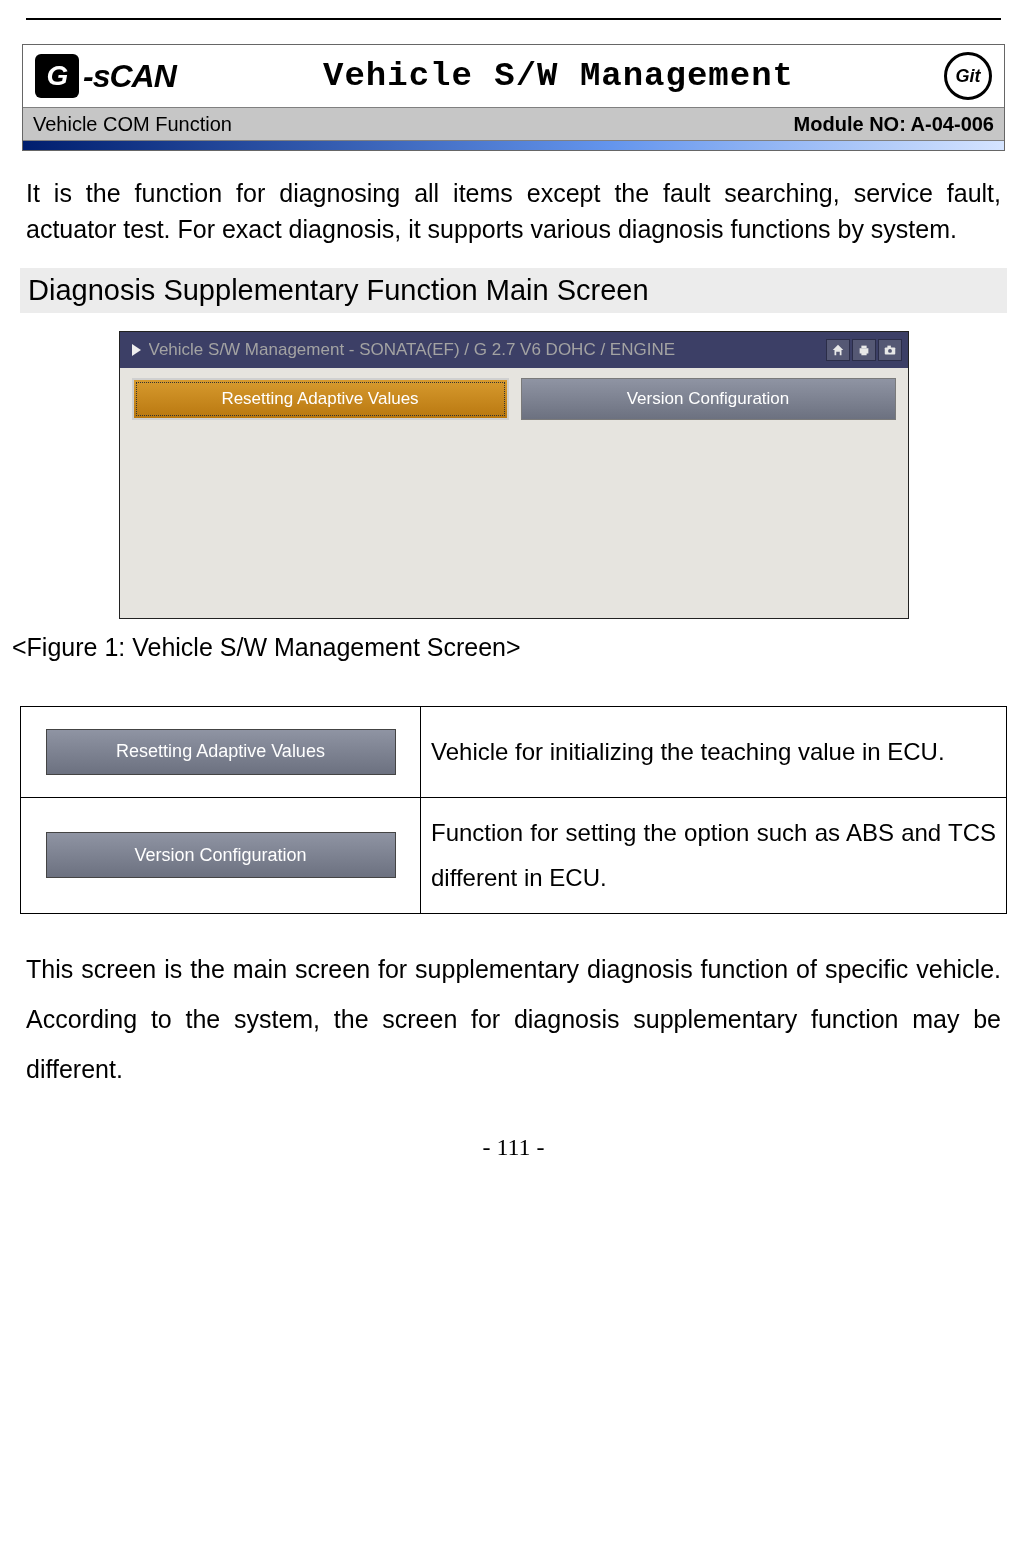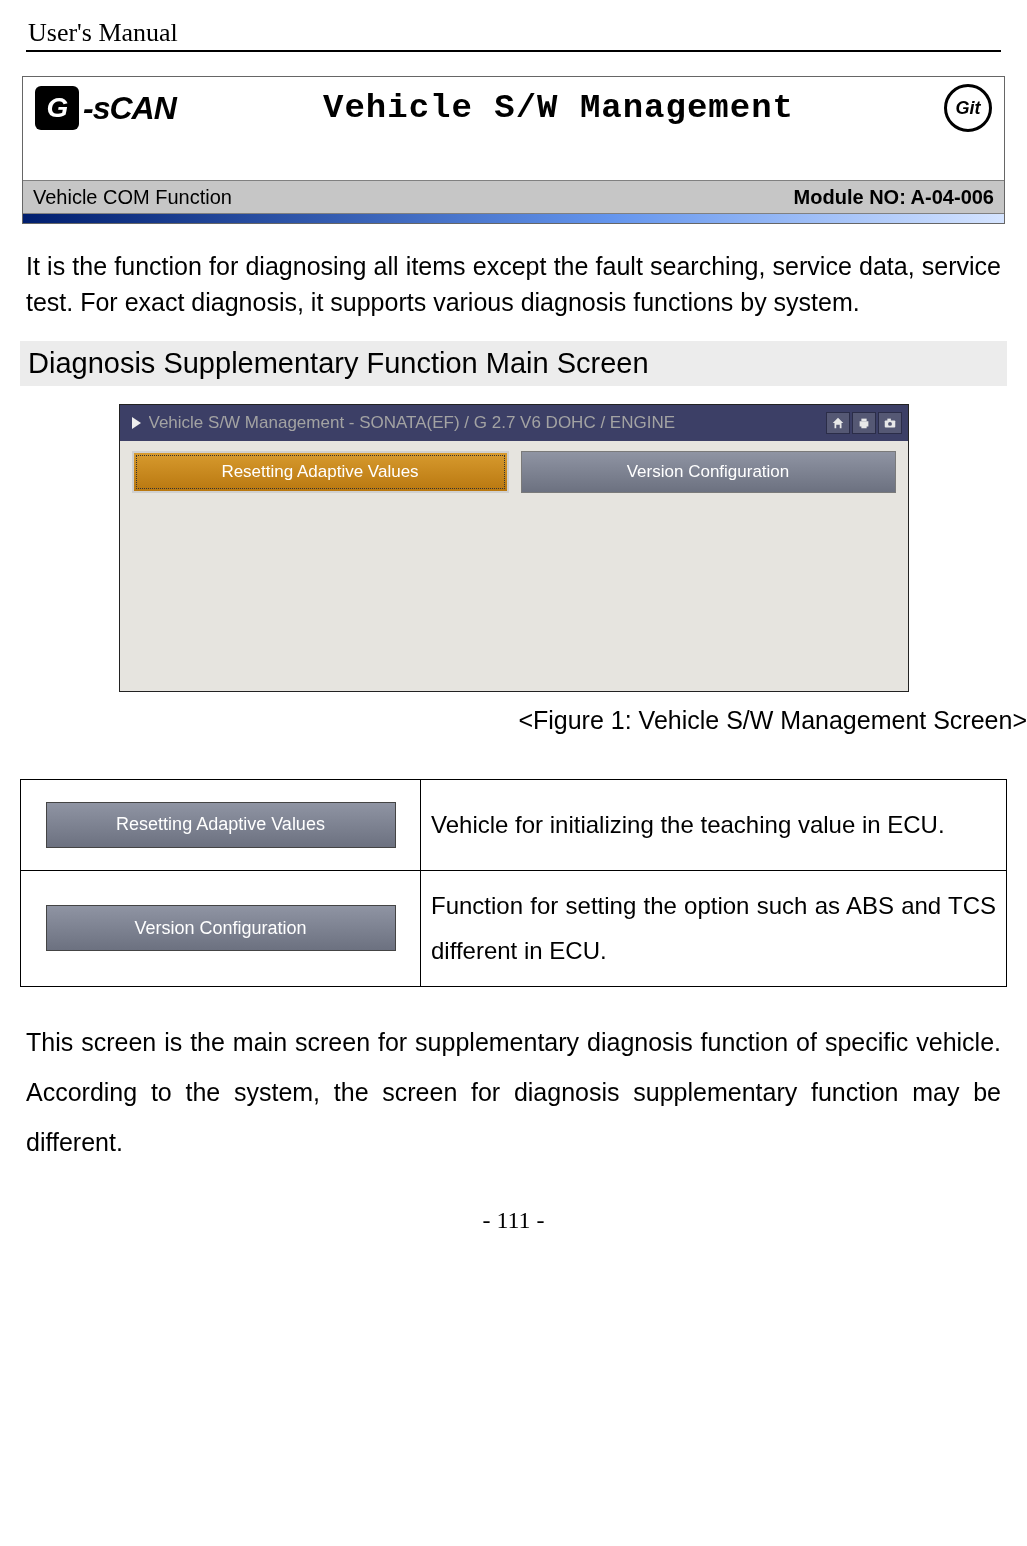--- a/index.html
+++ b/index.html
@@ -97,21 +97,20 @@
   .title-sub {
     display: flex;
     justify-content: space-between;
     align-items: center;
     background: #c6c6c6;
     border-top: 1px solid #808080;
     border-bottom: 1px solid #808080;
     height: 34px;
     padding: 0 10px;
     font-size: 20px;
-    margin-top: 41px;
   }
   .title-sub .left { font-weight: 400; }
   .title-sub .right { font-weight: 700; }
 
   .grad-bar {
     height: 10px;
     margin: 0 22px 24px 22px;
     background: linear-gradient(to right, #001e6e 0%, #6495ed 60%, #d5e4ff 100%);
     border: 1px solid #666;
     border-top: none;
@@ -189,23 +188,24 @@
     background: linear-gradient(#d79a2e, #b97810);
     border: 2px solid #d0d0d0;
     outline: 1px dotted #333;
     outline-offset: -5px;
   }
   .ss-btn.normal {
     background: linear-gradient(#8f94a3, #6c7180);
   }
 
   .figure-caption {
-    text-align: right;
+    text-align: left;
     font-size: 25px;
     margin-bottom: 44px;
+    padding-left: 12px;
   }
 
   
   .func-table {
     margin: 0 20px 30px 20px;
     border-collapse: collapse;
     width: calc(100% - 40px);
   }
   .func-table td {
     border: 1px solid #000;
@@ -248,21 +248,20 @@
     text-align: center;
     font-family: "Times New Roman", serif;
     font-size: 24px;
     margin-top: 40px;
   }
 </style>
 </head>
 <body>
 
 <div class="page-header">
-  <h1 class="manual-title">User's Manual</h1>
   <hr class="header-rule">
 </div>
 
 <div class="title-block">
   <div class="title-top">
     <div class="gscan-logo">
       <span class="gscan-g">G</span>
       <span class="gscan-text">-sCAN</span>
     </div>
     <div class="title-main">Vehicle S/W Management</div>
@@ -270,21 +269,21 @@
       <div class="git-circle">Git</div>
     </div>
   </div>
   <div class="title-sub">
     <span class="left">Vehicle COM Function</span>
     <span class="right">Module NO: A-04-006</span>
   </div>
 </div>
 <div class="grad-bar"></div>
 
-<p class="body-text">It is the function for diagnosing all items except the fault searching, service data, service test. For exact diagnosis, it supports various diagnosis functions by system.</p>
+<p class="body-text">It is the function for diagnosing all items except the fault searching, service fault, actuator test. For exact diagnosis, it supports various diagnosis functions by system.</p>
 
 <div class="section-head">Diagnosis Supplementary Function Main Screen</div>
 
 <div class="screenshot-wrap">
   <div class="ss-titlebar">
     <span class="ss-arrow"></span>
     <span class="ss-titlebar-text">Vehicle S/W Management - SONATA(EF) / G 2.7 V6 DOHC / ENGINE</span>
     <div class="ss-titlebar-icons">
       <div class="ss-icon">
         <svg viewBox="0 0 16 16">

